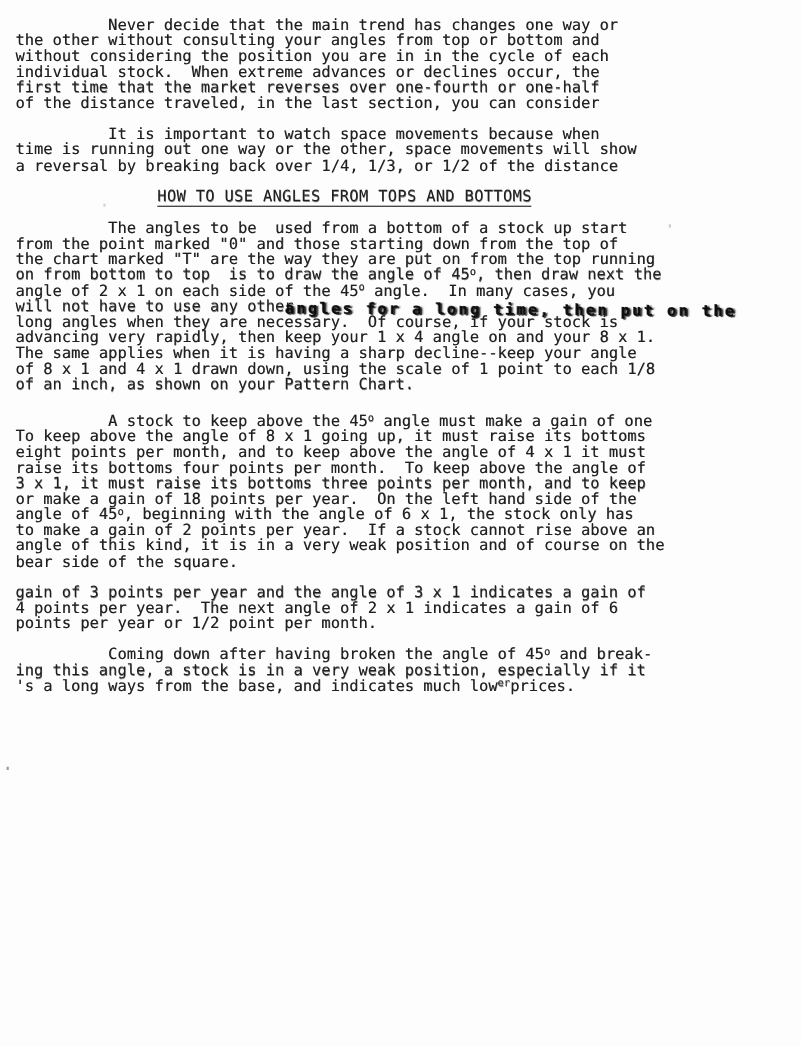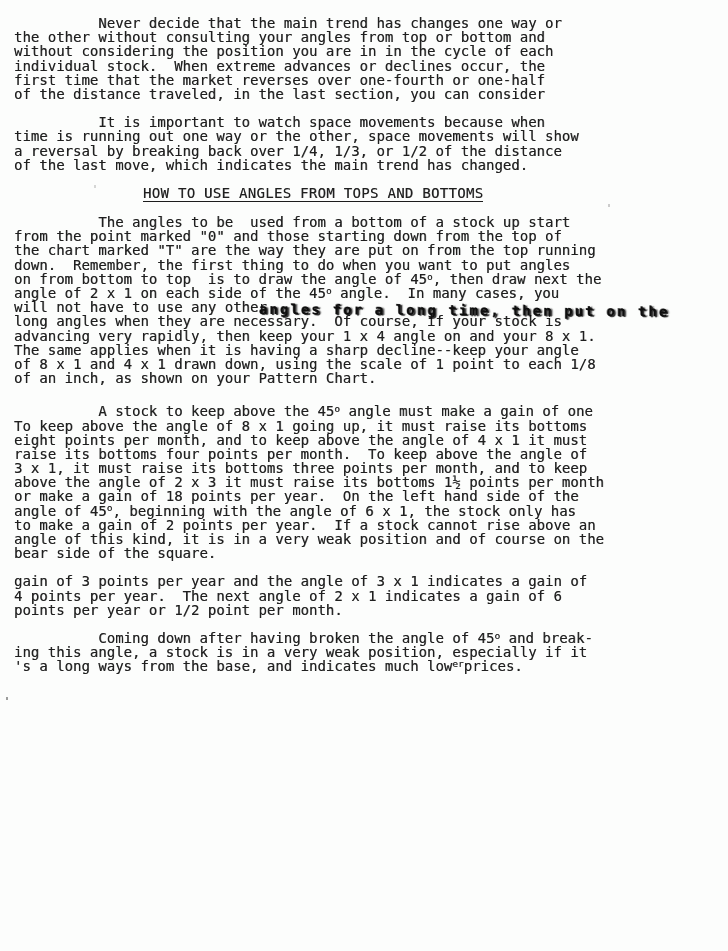--- a/index.html
+++ b/index.html
@@ -85,44 +85,41 @@
         <div class="line">the other without consulting your angles from top or bottom and</div>
         <div class="line">without considering the position you are in in the cycle of each</div>
         <div class="line">individual stock.  When extreme advances or declines occur, the</div>
         <div class="line">first time that the market reverses over one-fourth or one-half</div>
         <div class="line">of the distance traveled, in the last section, you can consider</div>
       </div>
       <div class="para">
         <div class="line">          It is important to watch space movements because when</div>
         <div class="line">time is running out one way or the other, space movements will show</div>
         <div class="line">a reversal by breaking back over 1/4, 1/3, or 1/2 of the distance</div>
-        <div class="line">of the last move, which indicates the main trend has changed.</div>
       </div>
       <div class="heading"><span class="heading-text">HOW TO USE ANGLES FROM TOPS AND BOTTOMS</span></div>
       <div class="para">
         <div class="line">          The angles to be  used from a bottom of a stock up start</div>
         <div class="line">from the point marked "0" and those starting down from the top of</div>
         <div class="line">the chart marked "T" are the way they are put on from the top running</div>
-        <div class="line">down.  Remember, the first thing to do when you want to put angles</div>
         <div class="line">on from bottom to top  is to draw the angle of 45<span class="sup">o</span>, then draw next the</div>
         <div class="line">angle of 2 x 1 on each side of the 45<span class="sup">o</span> angle.  In many cases, you</div>
         <div class="line">will not have to use any other <span class="overstrike">angles for a long time, then put on the</span></div>
         <div class="line">long angles when they are necessary.  Of course, if your stock is</div>
         <div class="line">advancing very rapidly, then keep your 1 x 4 angle on and your 8 x 1.</div>
         <div class="line">The same applies when it is having a sharp decline--keep your angle</div>
         <div class="line">of 8 x 1 and 4 x 1 drawn down, using the scale of 1 point to each 1/8</div>
         <div class="line">of an inch, as shown on your Pattern Chart.</div>
       </div>
       <div class="para">
         <div class="line">          A stock to keep above the 45<span class="sup">o</span> angle must make a gain of one</div>
         <div class="line">To keep above the angle of 8 x 1 going up, it must raise its bottoms</div>
         <div class="line">eight points per month, and to keep above the angle of 4 x 1 it must</div>
         <div class="line">raise its bottoms four points per month.  To keep above the angle of</div>
         <div class="line">3 x 1, it must raise its bottoms three points per month, and to keep</div>
-        <div class="line">above the angle of 2 x 3 it must raise its bottoms 1½ points per month</div>
         <div class="line">or make a gain of 18 points per year.  On the left hand side of the</div>
         <div class="line">angle of 45<span class="sup">o</span>, beginning with the angle of 6 x 1, the stock only has</div>
         <div class="line">to make a gain of 2 points per year.  If a stock cannot rise above an</div>
         <div class="line">angle of this kind, it is in a very weak position and of course on the</div>
         <div class="line">bear side of the square.</div>
       </div>
       <div class="para">
         <div class="line">gain of 3 points per year and the angle of 3 x 1 indicates a gain of</div>
         <div class="line">4 points per year.  The next angle of 2 x 1 indicates a gain of 6</div>
         <div class="line">points per year or 1/2 point per month.</div>

